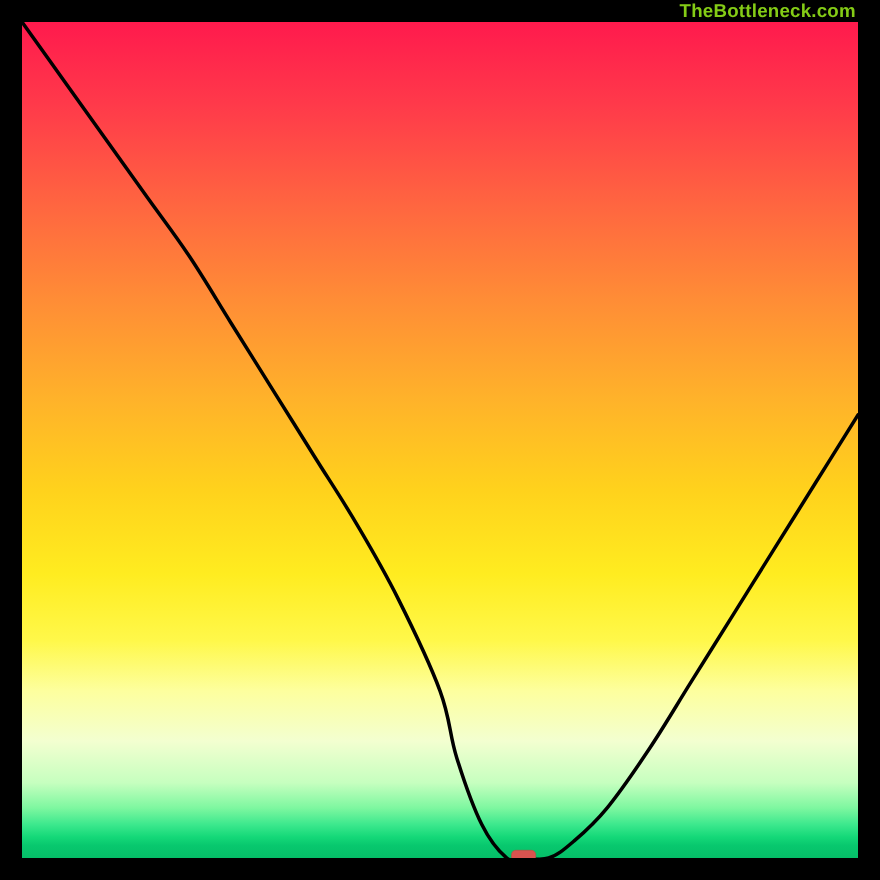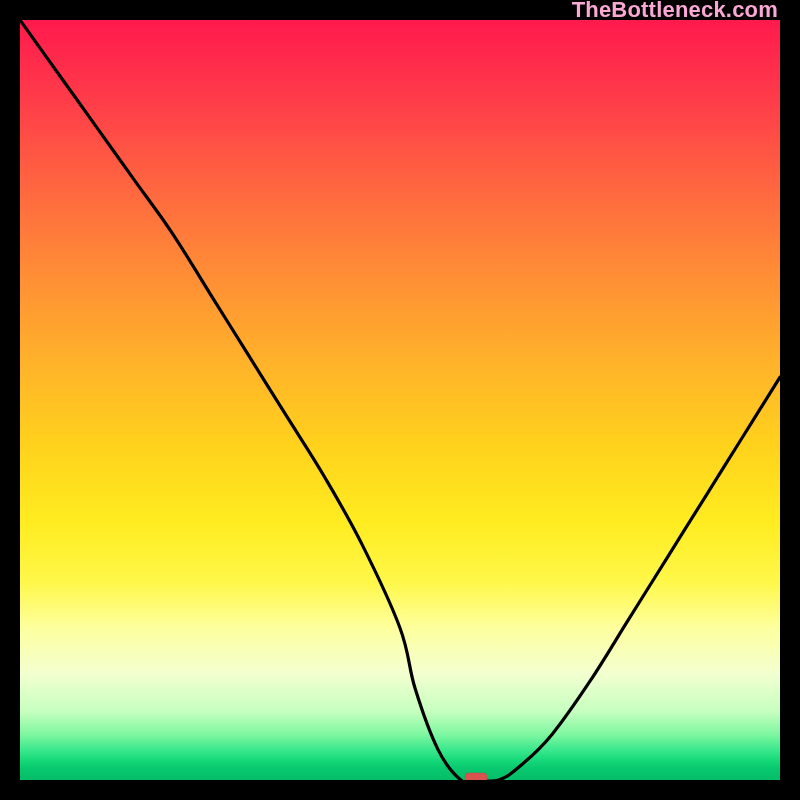--- a/index.html
+++ b/index.html
@@ -53,23 +53,23 @@
     stroke-width: 0.5;
   }
   .watermark {
     position: absolute;
     top: 0;
     right: 22px;
     height: 20px;
     display: flex;
     align-items: center;
     font-family: Arial, Helvetica, sans-serif;
-    font-size: 22px;
+    font-size: 17px;
     font-weight: 600;
-    color: #f9a8d4;
+    color: #84cc16;
     letter-spacing: 0.2px;
     user-select: none;
   }
 </style>
 </head>
 <body>
 
 <div class="frame">
   <div class="watermark">TheBottleneck.com</div>
   <div class="plot-area">

